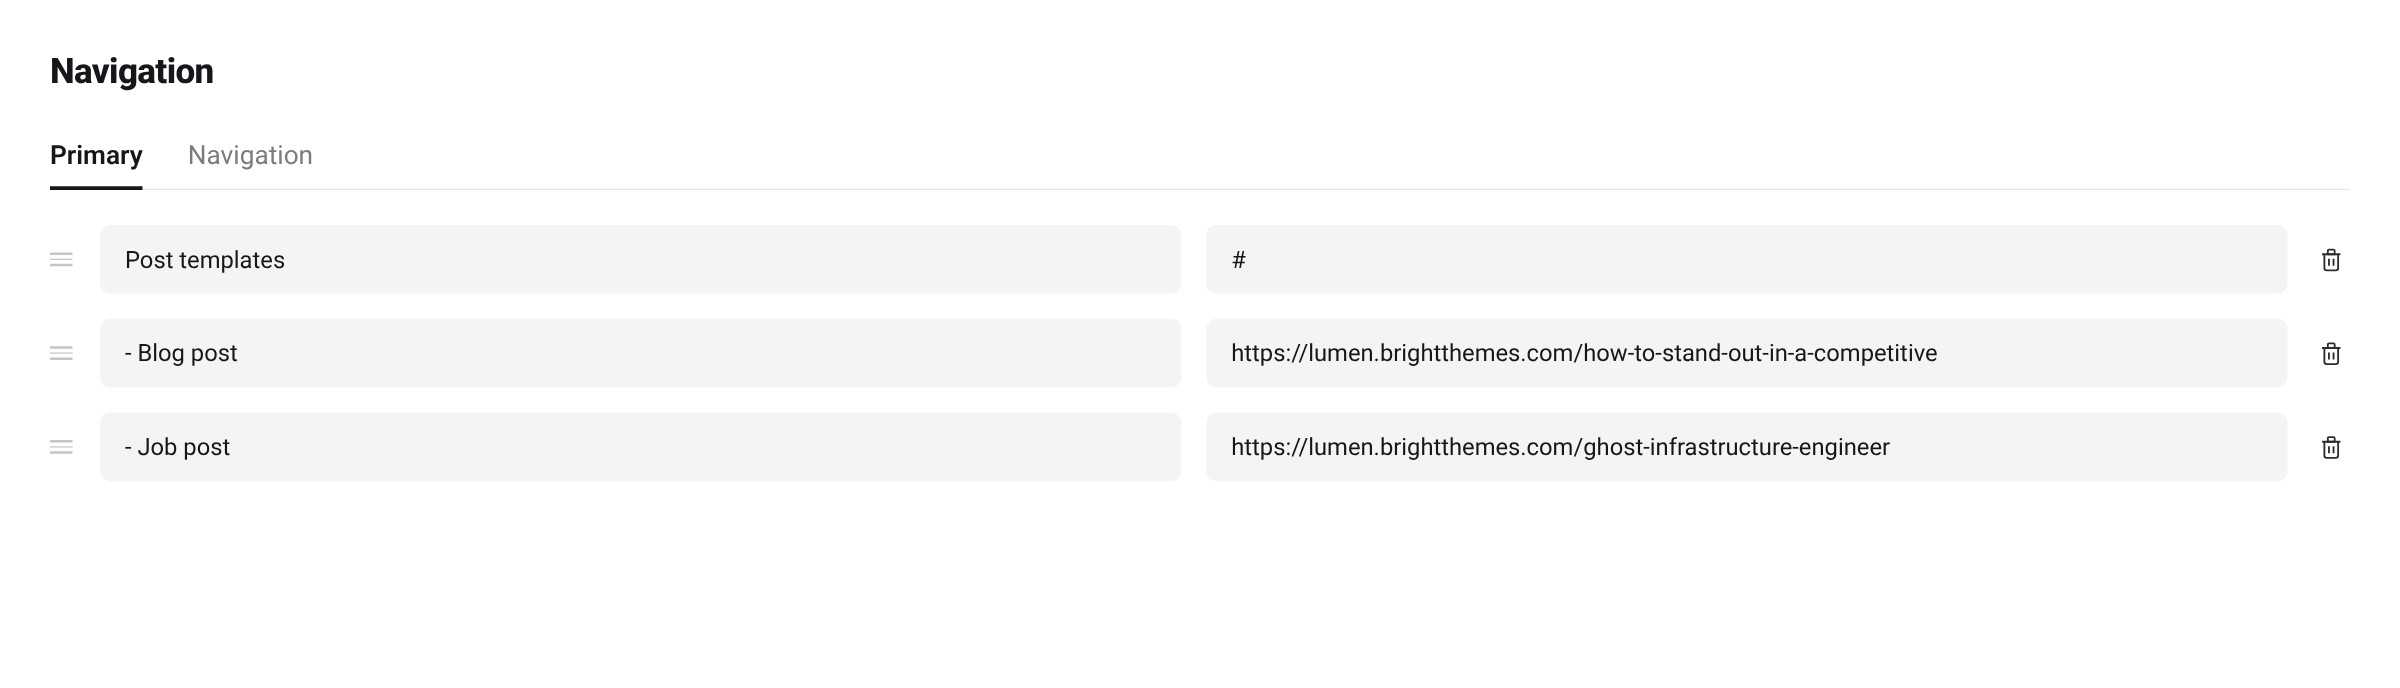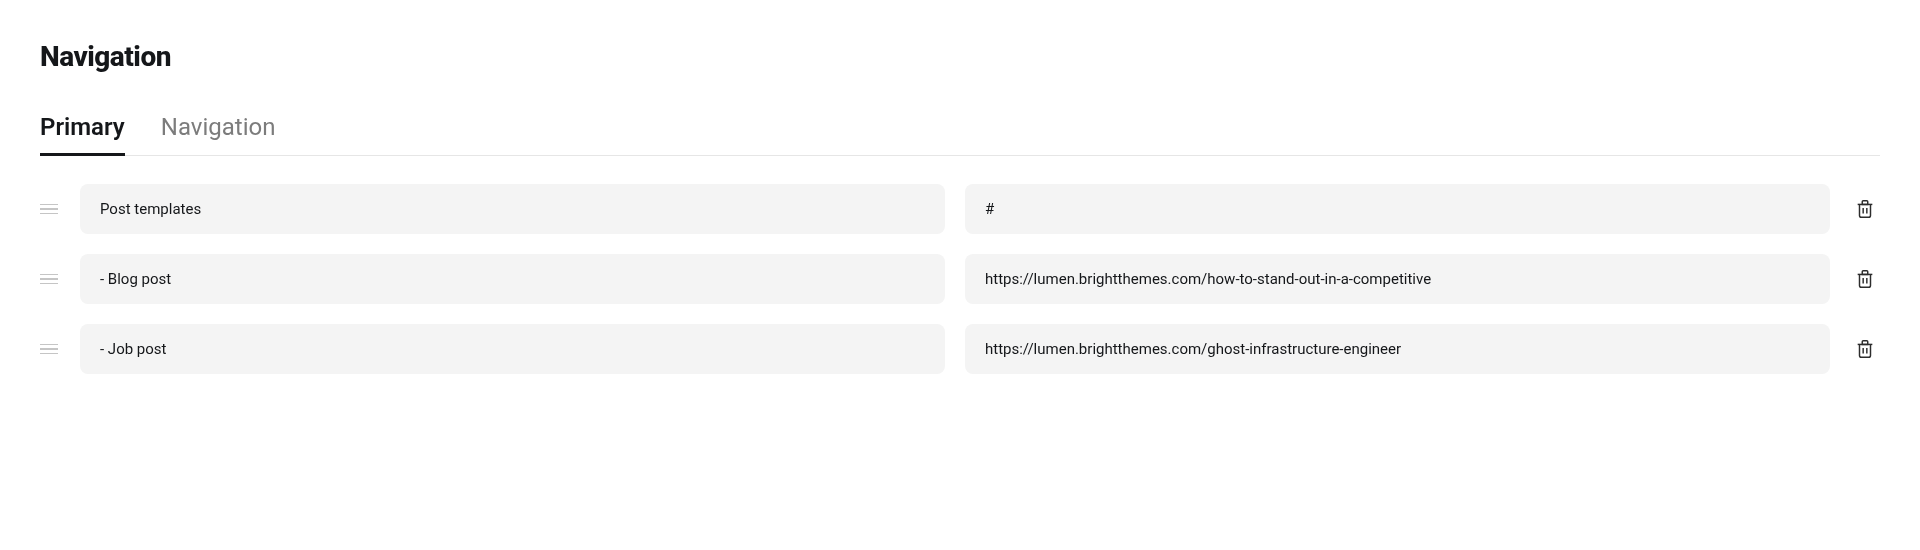--- a/index.html
+++ b/index.html
@@ -20,21 +20,21 @@
       color: #15171a;
       margin-bottom: 40px;
     }
     .tabs {
       display: flex;
       gap: 36px;
       border-bottom: 1px solid #e6e6e6;
       margin-bottom: 28px;
     }
     .tab {
-      font-size: 24px;
+      font-size: 21px;
       font-weight: 600;
       color: #15171a;
       padding-bottom: 14px;
       cursor: pointer;
       position: relative;
     }
     .tab.inactive {
       color: #7c7c7c;
       font-weight: 400;
     }
@@ -70,21 +70,21 @@
       height: 1.5px;
       background: #c5c5c5;
       width: 18px;
     }
     .text-input {
       flex: 1;
       background: #f4f4f4;
       border: none;
       border-radius: 8px;
       padding: 16px 20px;
-      font-size: 15px;
+      font-size: 19px;
       color: #15171a;
       outline: none;
       font-family: inherit;
       text-overflow: ellipsis;
     }
     .text-input::placeholder {
       color: #888;
     }
     .delete-btn {
       background: none;

